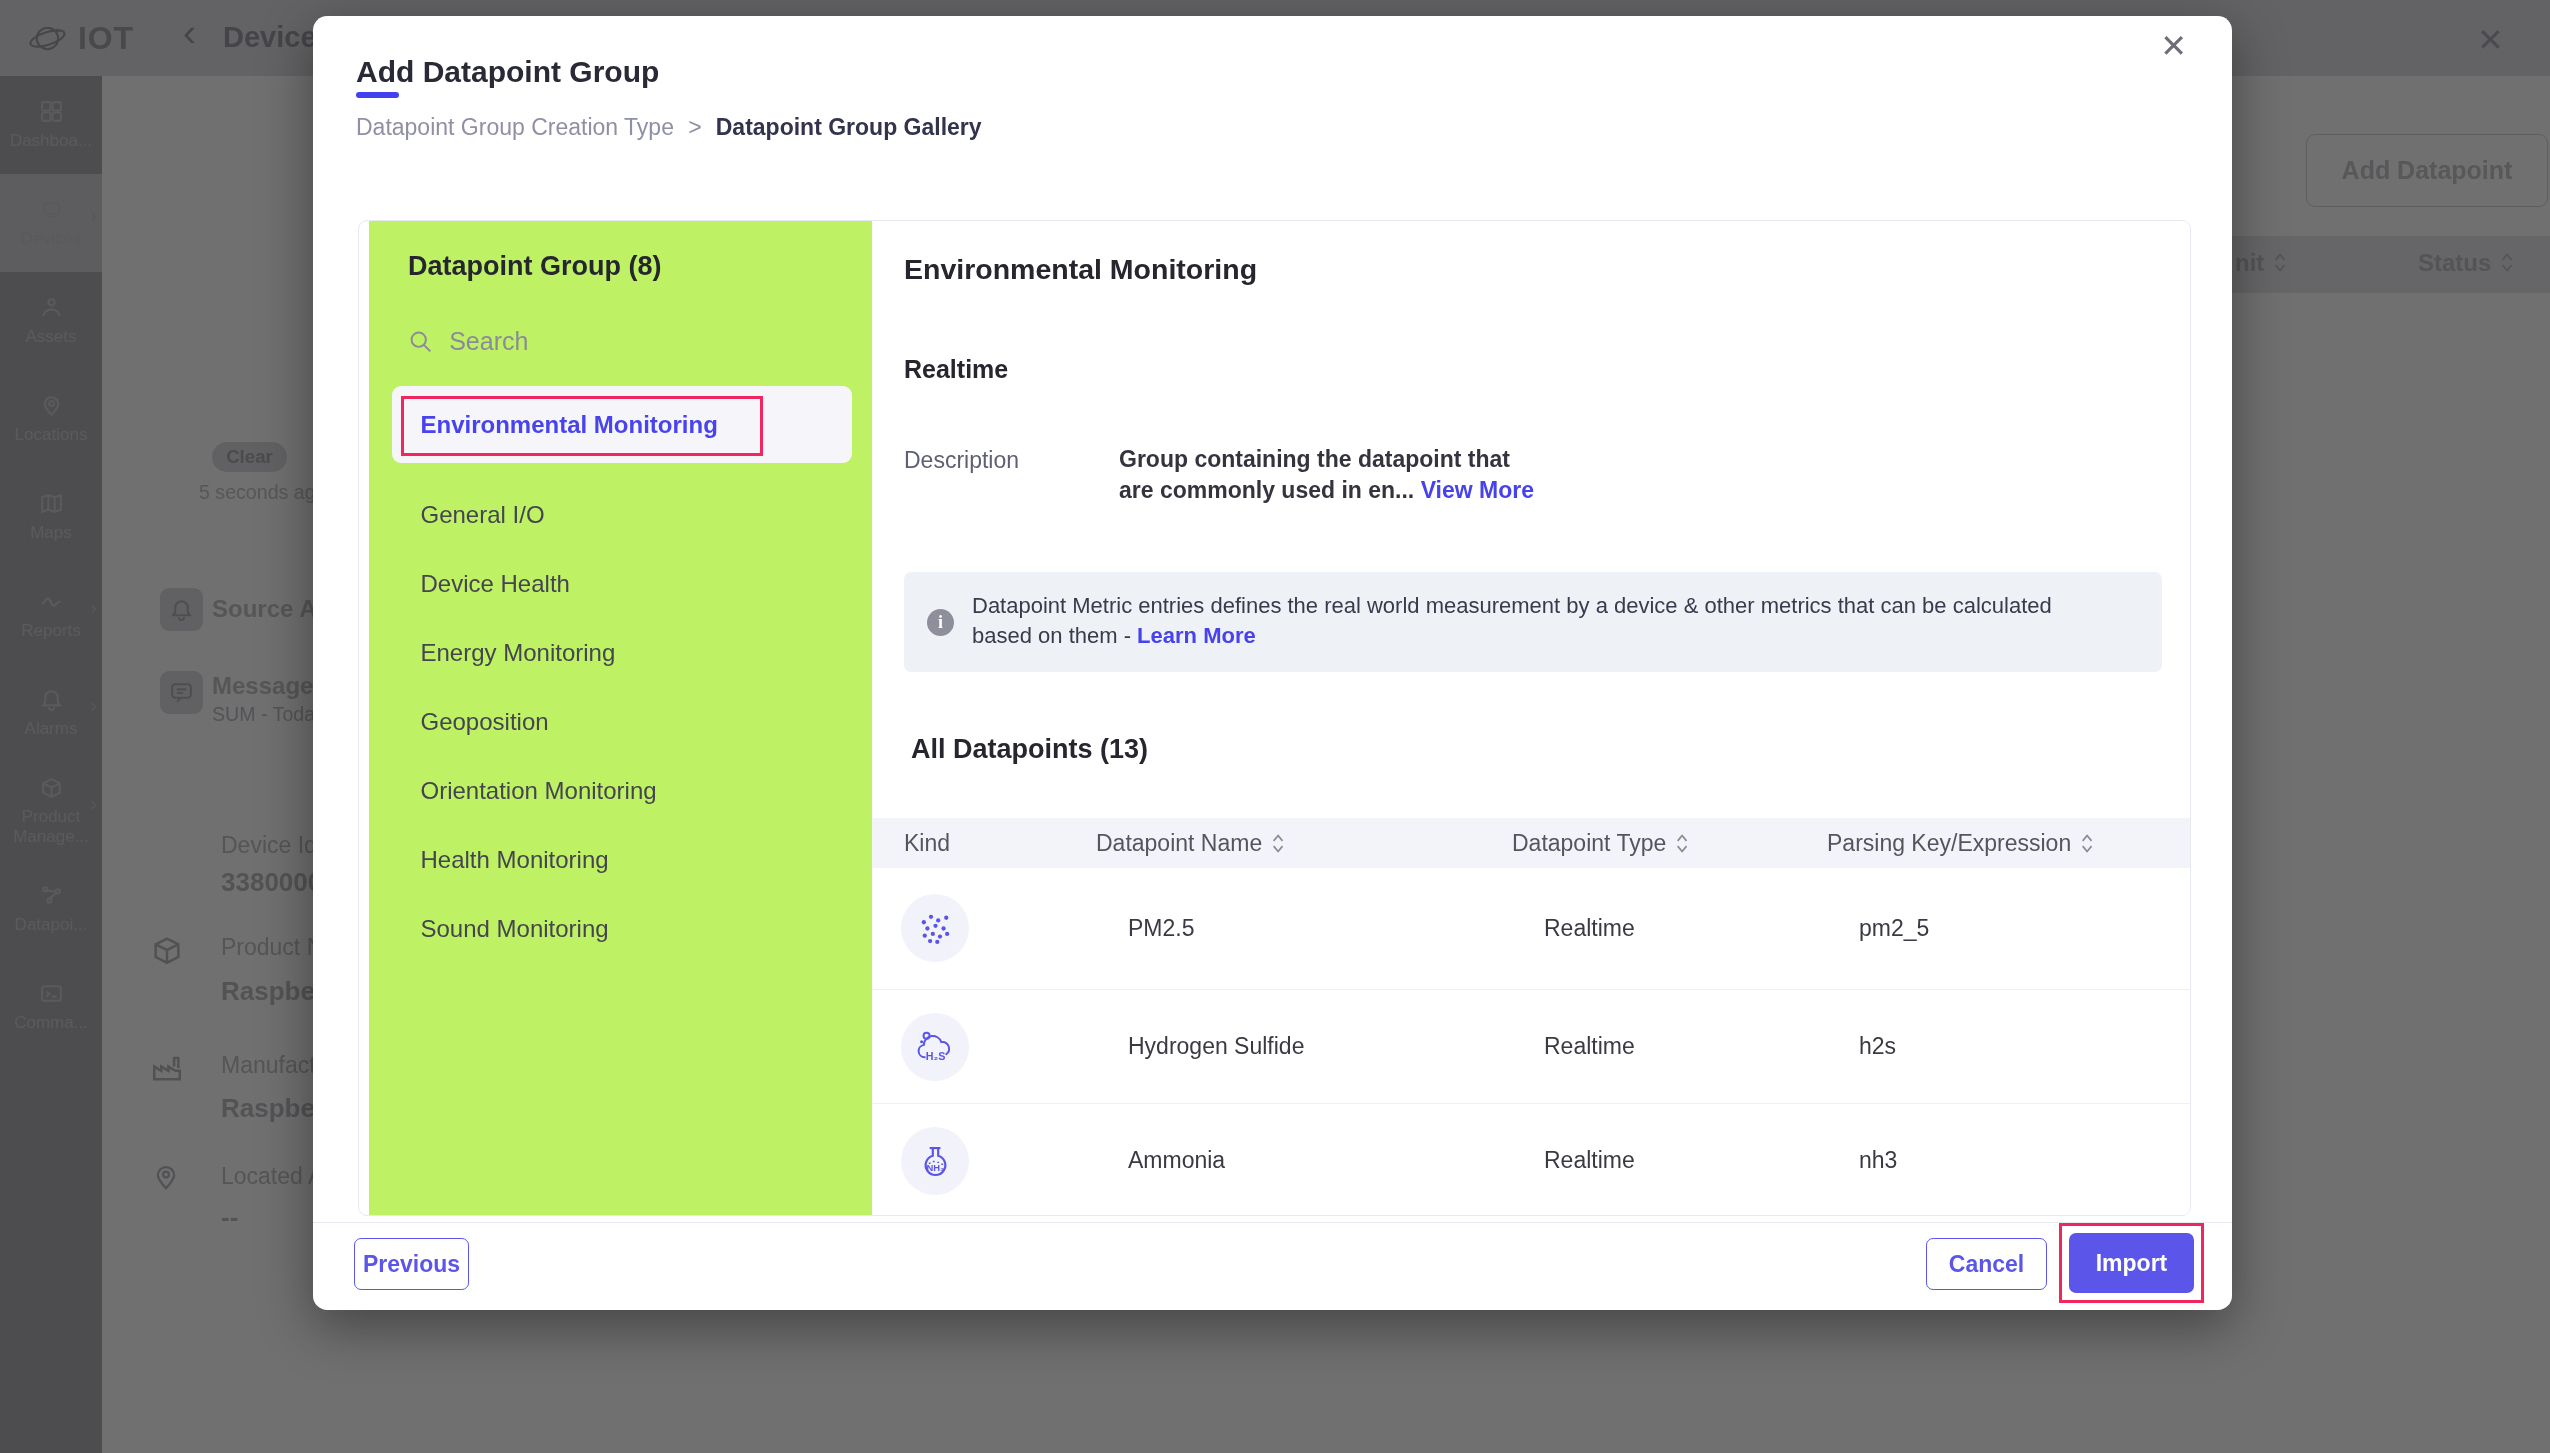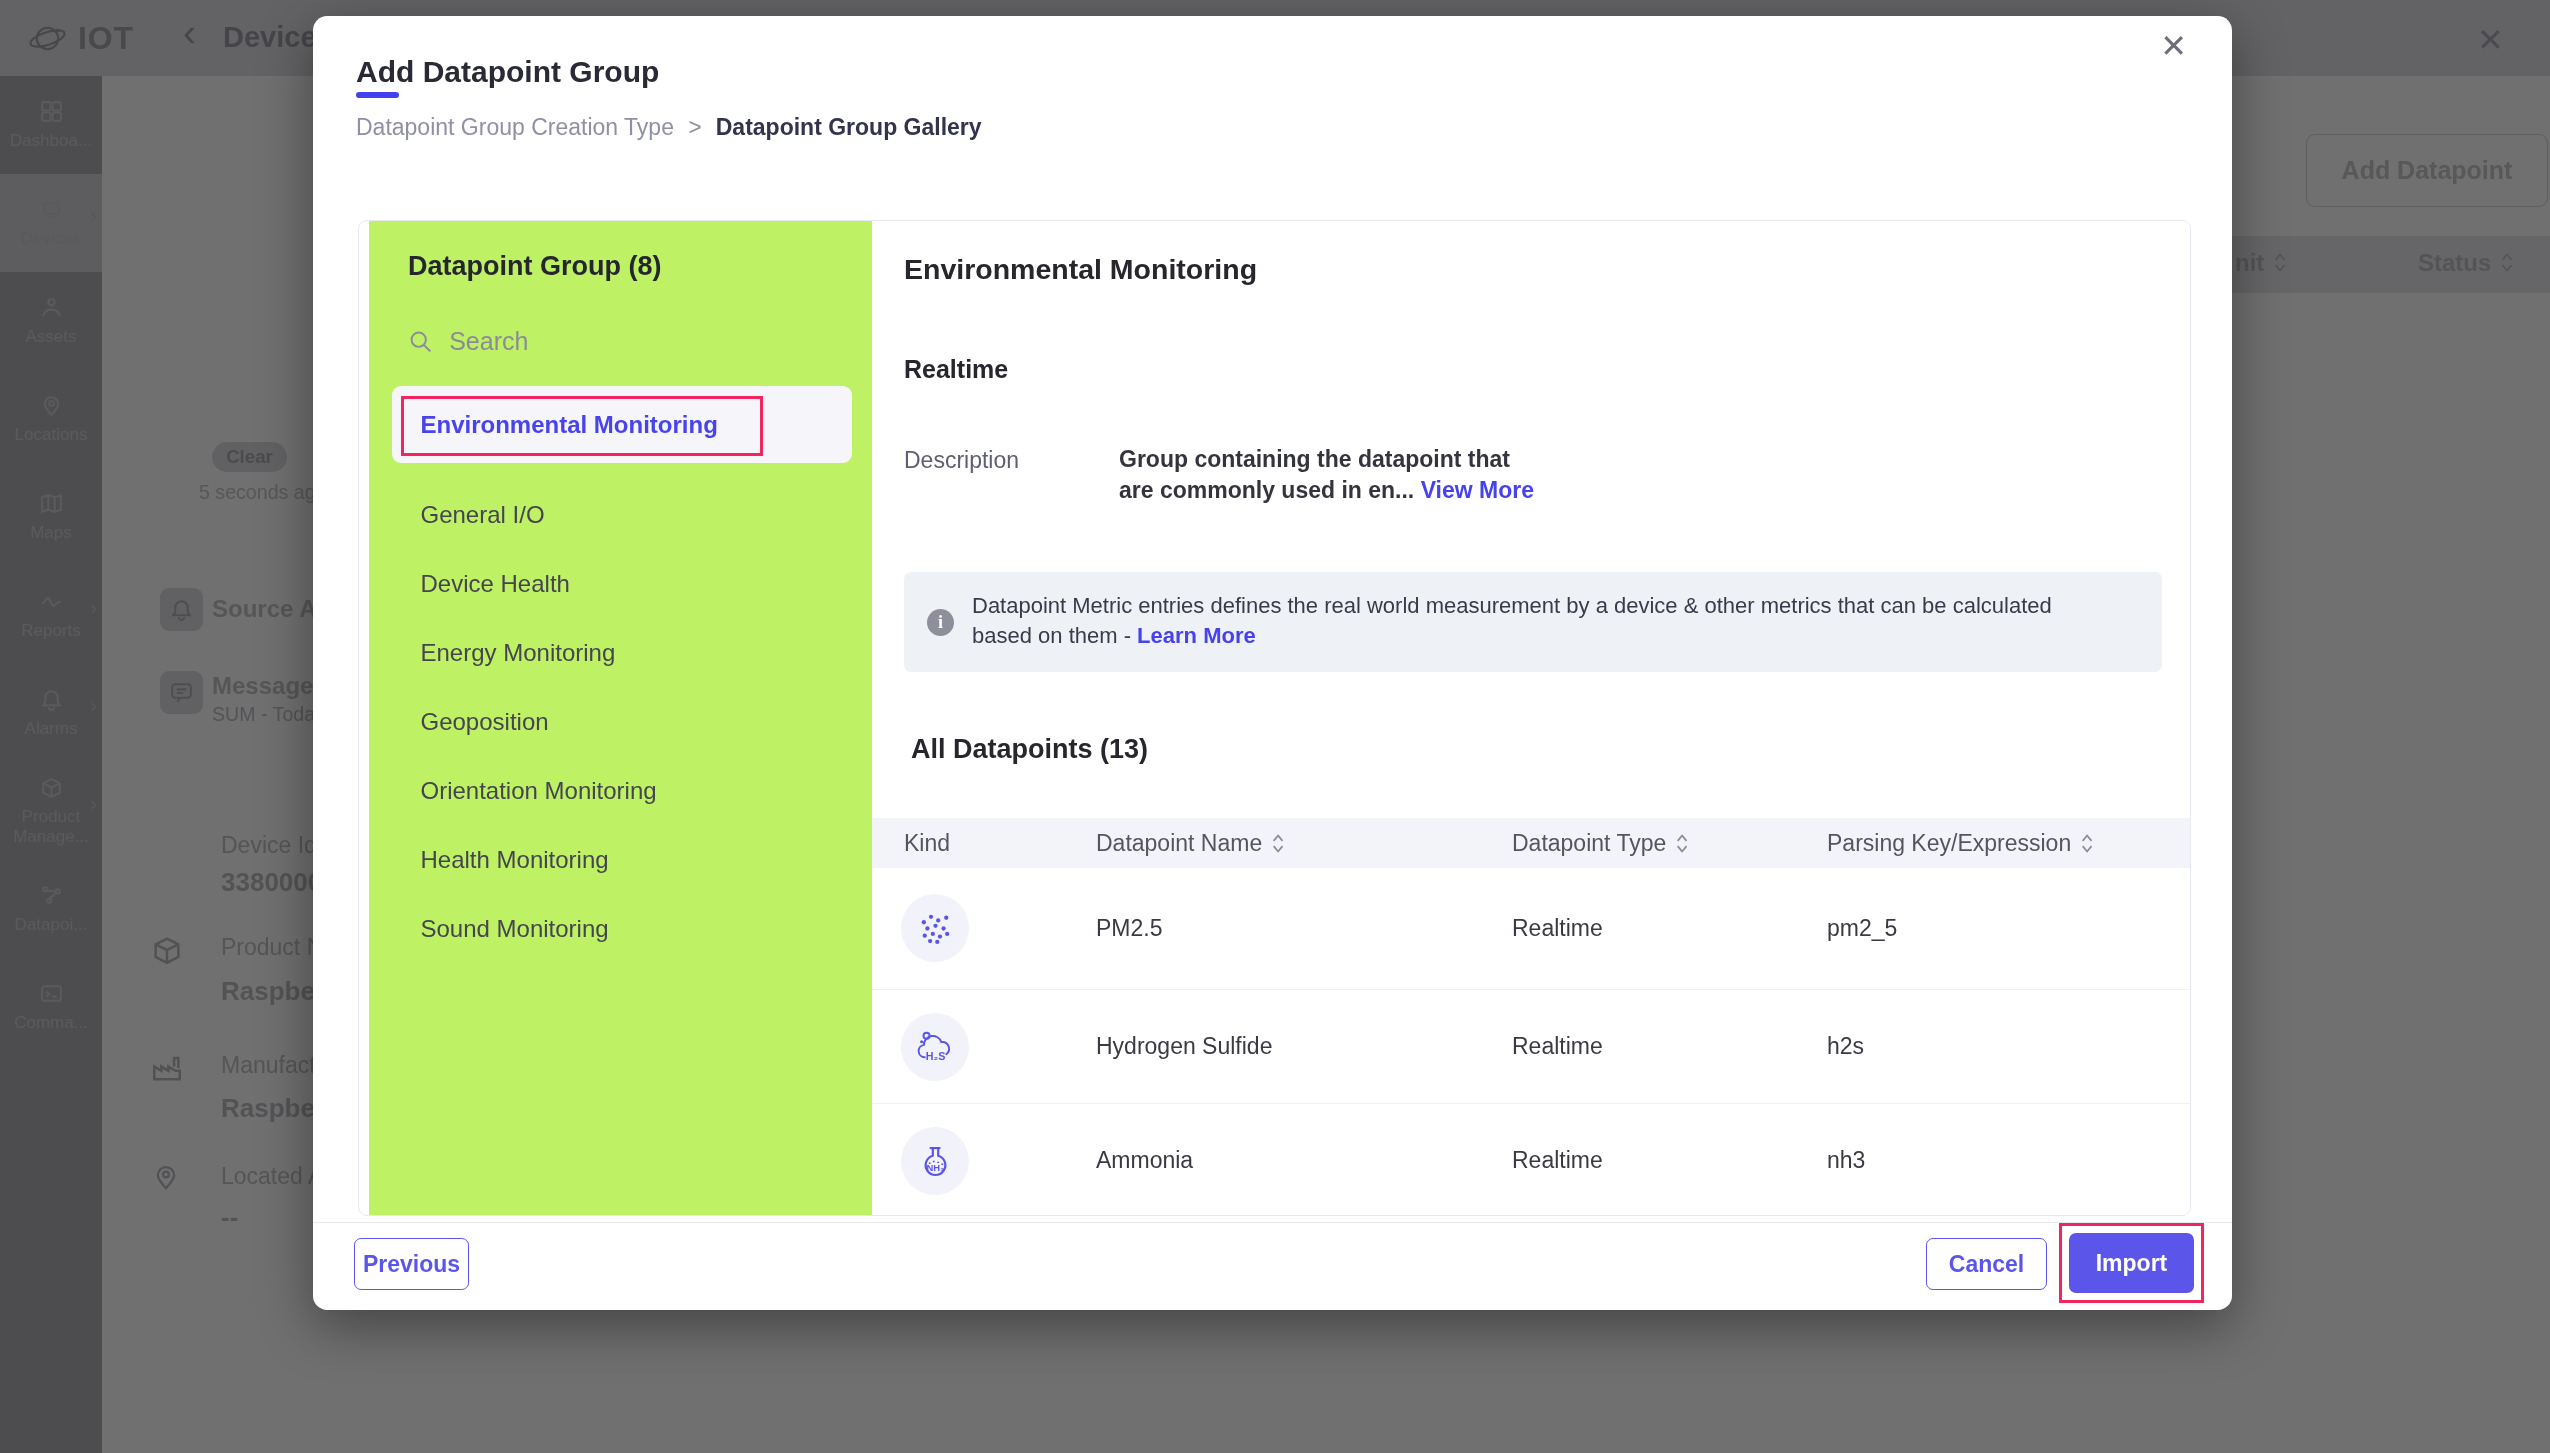--- a/index.html
+++ b/index.html
@@ -66,21 +66,21 @@
   .banner-icon{position:absolute;left:23px;top:37px;width:27px;height:27px;border-radius:50%;background:#8F8F9B;color:#fff;font-size:18px;font-weight:700;display:flex;align-items:center;justify-content:center;font-family:"Liberation Serif",serif;}
   .banner-text{position:absolute;left:68px;top:18.7px;width:1158px;font-size:22px;color:#3A3A4C;line-height:30px;}
   .pr-dp-heading{position:absolute;left:39px;top:513px;font-size:27px;font-weight:700;color:#26262E;}
   .thead{position:absolute;left:0;right:0;top:597px;height:50px;background:#F3F4FA;}
   .th{position:absolute;top:0;height:50px;display:flex;align-items:center;gap:9px;font-size:23px;color:#55555E;font-weight:500;}
   .sort{width:14.2px;height:23px;}
   .trow{position:absolute;left:0;right:0;}
   .trow.b{border-top:1.8px solid #EFEFF5;}
   .kind{position:absolute;left:29px;width:68px;height:68px;border-radius:50%;background:#F2F2FB;display:flex;align-items:center;justify-content:center;}
   .kind svg{width:43px;height:43px;}
-  .td{position:absolute;font-size:23px;color:#3A3A44;display:flex;align-items:center;height:100%;}
+  .td{position:absolute;font-size:23px;color:#3A3A44;display:flex;align-items:center;height:100%;margin-left:32px;}
   .m-footer-line{position:absolute;left:0;right:0;top:1206px;border-top:1.8px solid #E8E8F0;}
   .btn{position:absolute;display:flex;align-items:center;justify-content:center;border-radius:7.1px;font-size:23px;font-weight:600;cursor:pointer;background:#fff;border:1.8px solid #5B55EA;color:#5B55EA;}
   .btn-prev{left:41px;top:1222px;width:115px;height:52px;}
   .btn-cancel{left:1613px;top:1222px;width:121px;height:52px;}
   .btn-import{left:1756px;top:1217px;width:125px;height:60px;background:#5B55EA;border:none;color:#fff;}
   .anno-import{position:absolute;left:1746px;top:1207px;width:145px;height:80px;border:3.6px solid #F1265F;}
   .noptr{pointer-events:none;}
 </style>
 </head>
 <body>

